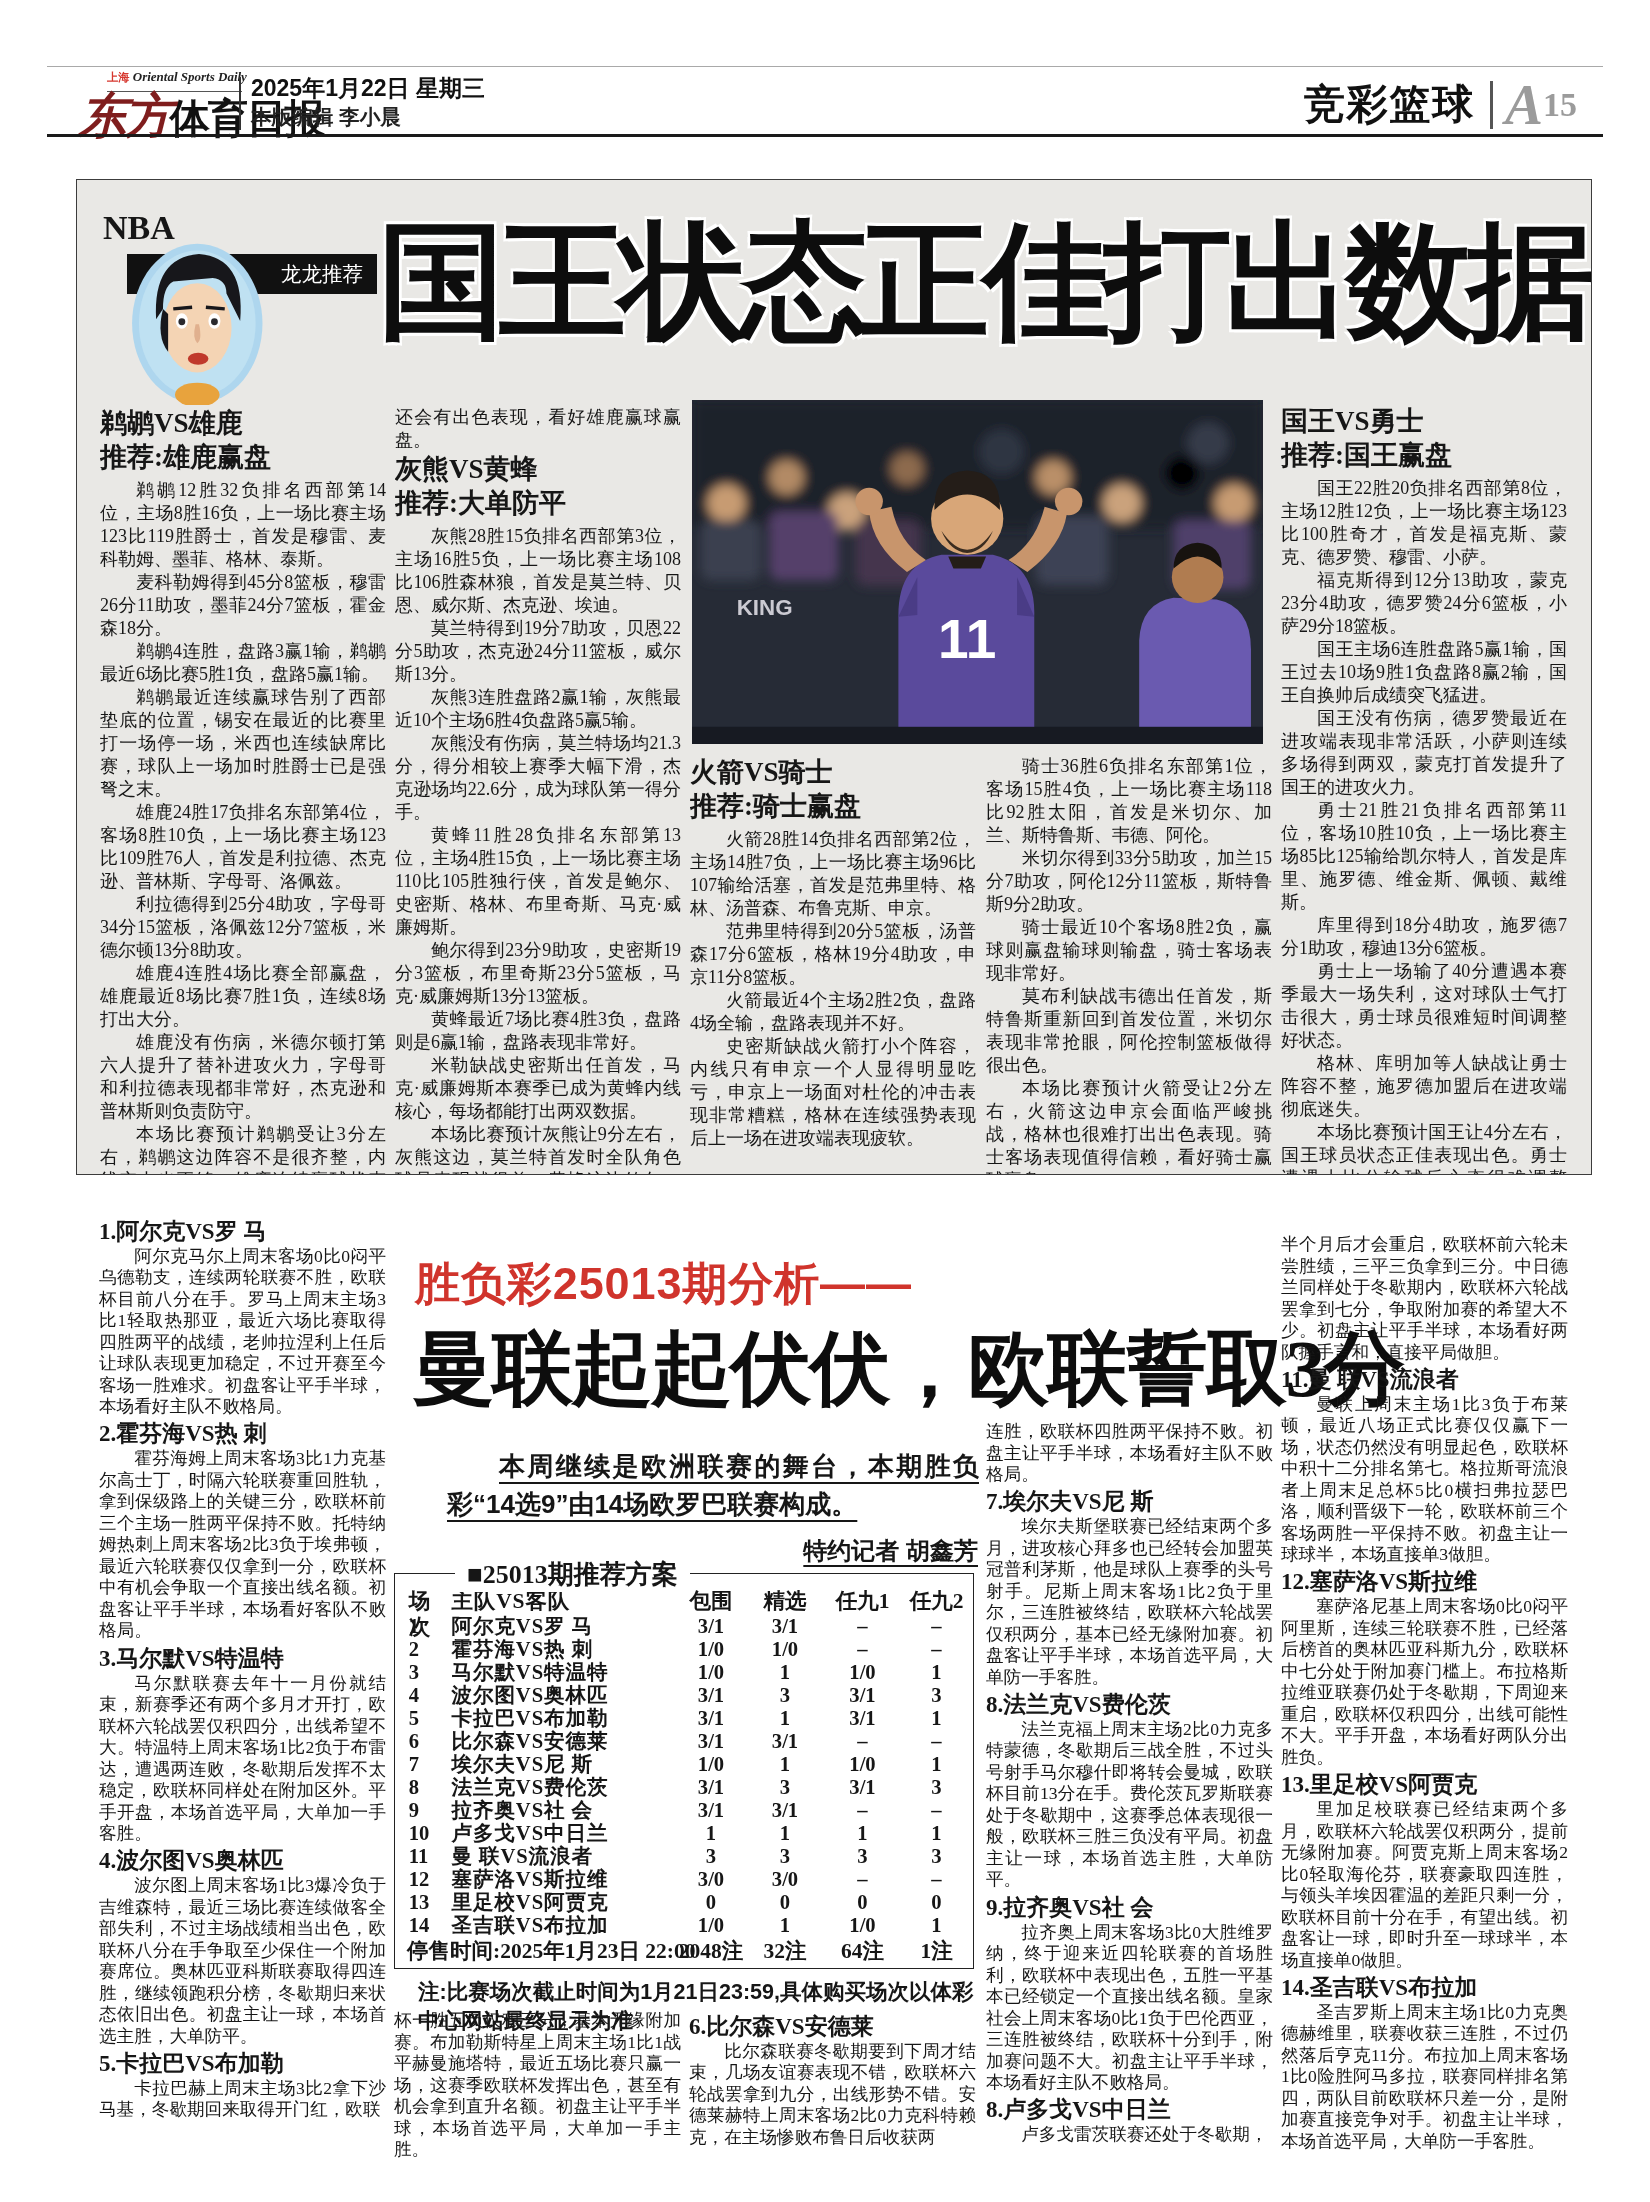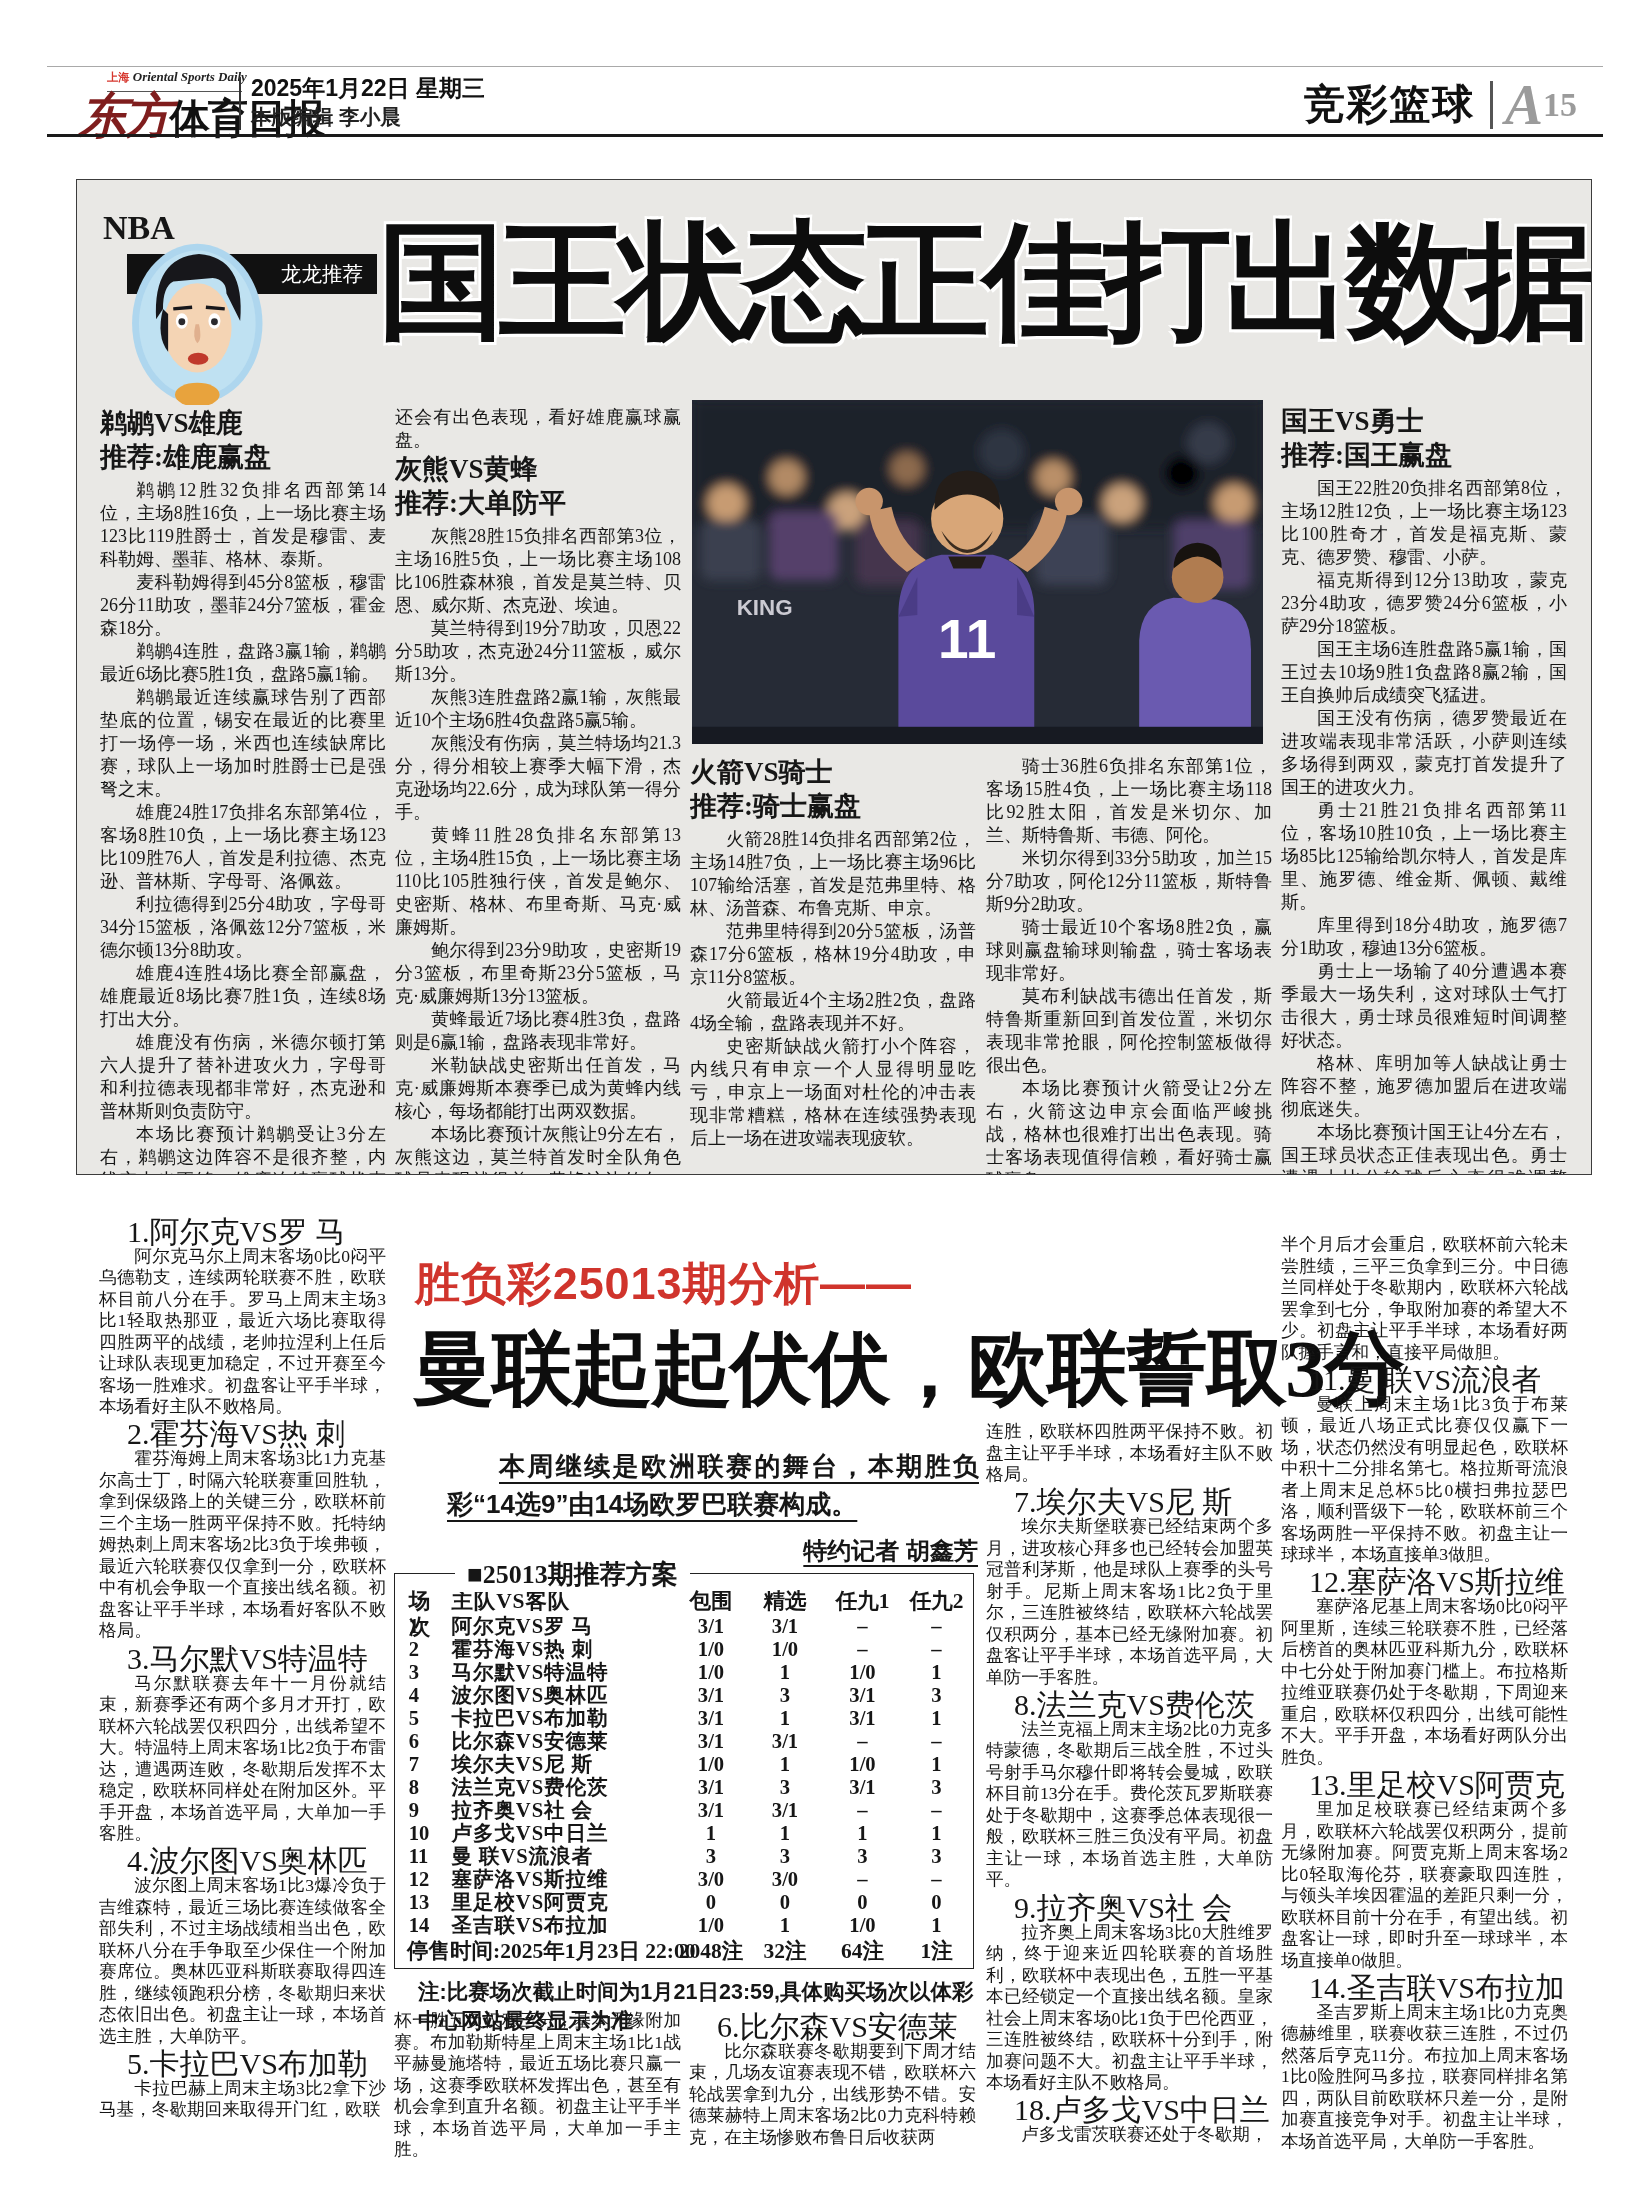--- a/index.html
+++ b/index.html
@@ -44,21 +44,21 @@
   .c3{left:613px;top:575px;height:585px;}
   .c4{left:909px;top:575px;height:585px;}
   .c5{left:1204px;top:224px;height:936px;}
   .nba-col .it-h{font-size:27px;font-weight:bold;line-height:34px;}
   .nba-col .it-r{font-size:27px;font-weight:bold;line-height:34px;margin-bottom:5.2px;}
   .it-p{text-indent:2em;text-align:justify;margin:0;}
   .it-pc{text-indent:0;text-align:justify;margin:0;}
 
   
   .b-col{position:absolute;width:287px;overflow:hidden;font-size:17.6px;line-height:21.5px;}
-  .b-col .it-h{font-size:30px;font-weight:normal;line-height:29px;margin-top:1.7px;margin-left:28px;}
+  .b-col .it-h{font-size:23px;font-weight:bold;line-height:29px;margin-top:1.7px;}
   .b1{left:99px;top:1215px;height:955px;}
   .b2{left:394px;top:2010px;height:172px;}
   .b3{left:689px;top:2010px;height:172px;}
   .b4{left:986px;top:1421px;height:749px;}
   .b5{left:1281px;top:1234px;height:938px;}
 
   .kicker{position:absolute;left:415px;top:1254px;font-size:45px;font-weight:900;color:#d0342c;
           letter-spacing:0.9px;font-family:"Liberation Sans","DejaVu Sans",sans-serif;}
   .pool-headline{position:absolute;left:413px;top:1315px;white-space:nowrap;font-size:81px;
           font-weight:900;letter-spacing:-1.7px;color:#0d0d0d;}
@@ -406,21 +406,21 @@
       <div class="it-p">比尔森联赛冬歇期要到下周才结束，几场友谊赛表现不错，欧联杯六轮战罢拿到九分，出线形势不错。安德莱赫特上周末客场2比0力克科特赖克，在主场惨败布鲁日后收获两</div>
     </div>
   <div class="b-col b4">
       <div class="it-pc">连胜，欧联杯四胜两平保持不败。初盘主让平手半球，本场看好主队不败格局。</div>
       <div class="it-h">7.埃尔夫VS尼 斯</div>
       <div class="it-p">埃尔夫斯堡联赛已经结束两个多月，进攻核心拜多也已经转会加盟英冠普利茅斯，他是球队上赛季的头号射手。尼斯上周末客场1比2负于里尔，三连胜被终结，欧联杯六轮战罢仅积两分，基本已经无缘附加赛。初盘客让平手半球，本场首选平局，大单防一手客胜。</div>
       <div class="it-h">8.法兰克VS费伦茨</div>
       <div class="it-p">法兰克福上周末主场2比0力克多特蒙德，冬歇期后三战全胜，不过头号射手马尔穆什即将转会曼城，欧联杯目前13分在手。费伦茨瓦罗斯联赛处于冬歇期中，这赛季总体表现很一般，欧联杯三胜三负没有平局。初盘主让一球，本场首选主胜，大单防平。</div>
       <div class="it-h">9.拉齐奥VS社 会</div>
       <div class="it-p">拉齐奥上周末客场3比0大胜维罗纳，终于迎来近四轮联赛的首场胜利，欧联杯中表现出色，五胜一平基本已经锁定一个直接出线名额。皇家社会上周末客场0比1负于巴伦西亚，三连胜被终结，欧联杯十分到手，附加赛问题不大。初盘主让平手半球，本场看好主队不败格局。</div>
-      <div class="it-h">18.卢多戈VS中日兰</div>
+      <div class="it-h">8.卢多戈VS中日兰</div>
       <div class="it-p">卢多戈雷茨联赛还处于冬歇期，</div>
     </div>
   <div class="b-col b5">
       <div class="it-pc">半个月后才会重启，欧联杯前六轮未尝胜绩，三平三负拿到三分。中日德兰同样处于冬歇期内，欧联杯六轮战罢拿到七分，争取附加赛的希望大不少。初盘主让平手半球，本场看好两队握手言和，直接平局做胆。</div>
       <div class="it-h">11.曼 联VS流浪者</div>
       <div class="it-p">曼联上周末主场1比3负于布莱顿，最近八场正式比赛仅仅赢下一场，状态仍然没有明显起色，欧联杯中积十二分排名第七。格拉斯哥流浪者上周末足总杯5比0横扫弗拉瑟巴洛，顺利晋级下一轮，欧联杯前三个客场两胜一平保持不败。初盘主让一球球半，本场直接单3做胆。</div>
       <div class="it-h">12.塞萨洛VS斯拉维</div>
       <div class="it-p">塞萨洛尼基上周末客场0比0闷平阿里斯，连续三轮联赛不胜，已经落后榜首的奥林匹亚科斯九分，欧联杯中七分处于附加赛门槛上。布拉格斯拉维亚联赛仍处于冬歇期，下周迎来重启，欧联杯仅积四分，出线可能性不大。平手开盘，本场看好两队分出胜负。</div>
       <div class="it-h">13.里足校VS阿贾克</div>
       <div class="it-p">里加足校联赛已经结束两个多月，欧联杯六轮战罢仅积两分，提前无缘附加赛。阿贾克斯上周末客场2比0轻取海伦芬，联赛豪取四连胜，与领头羊埃因霍温的差距只剩一分，欧联杯目前十分在手，有望出线。初盘客让一球，即时升至一球球半，本场直接单0做胆。</div>

